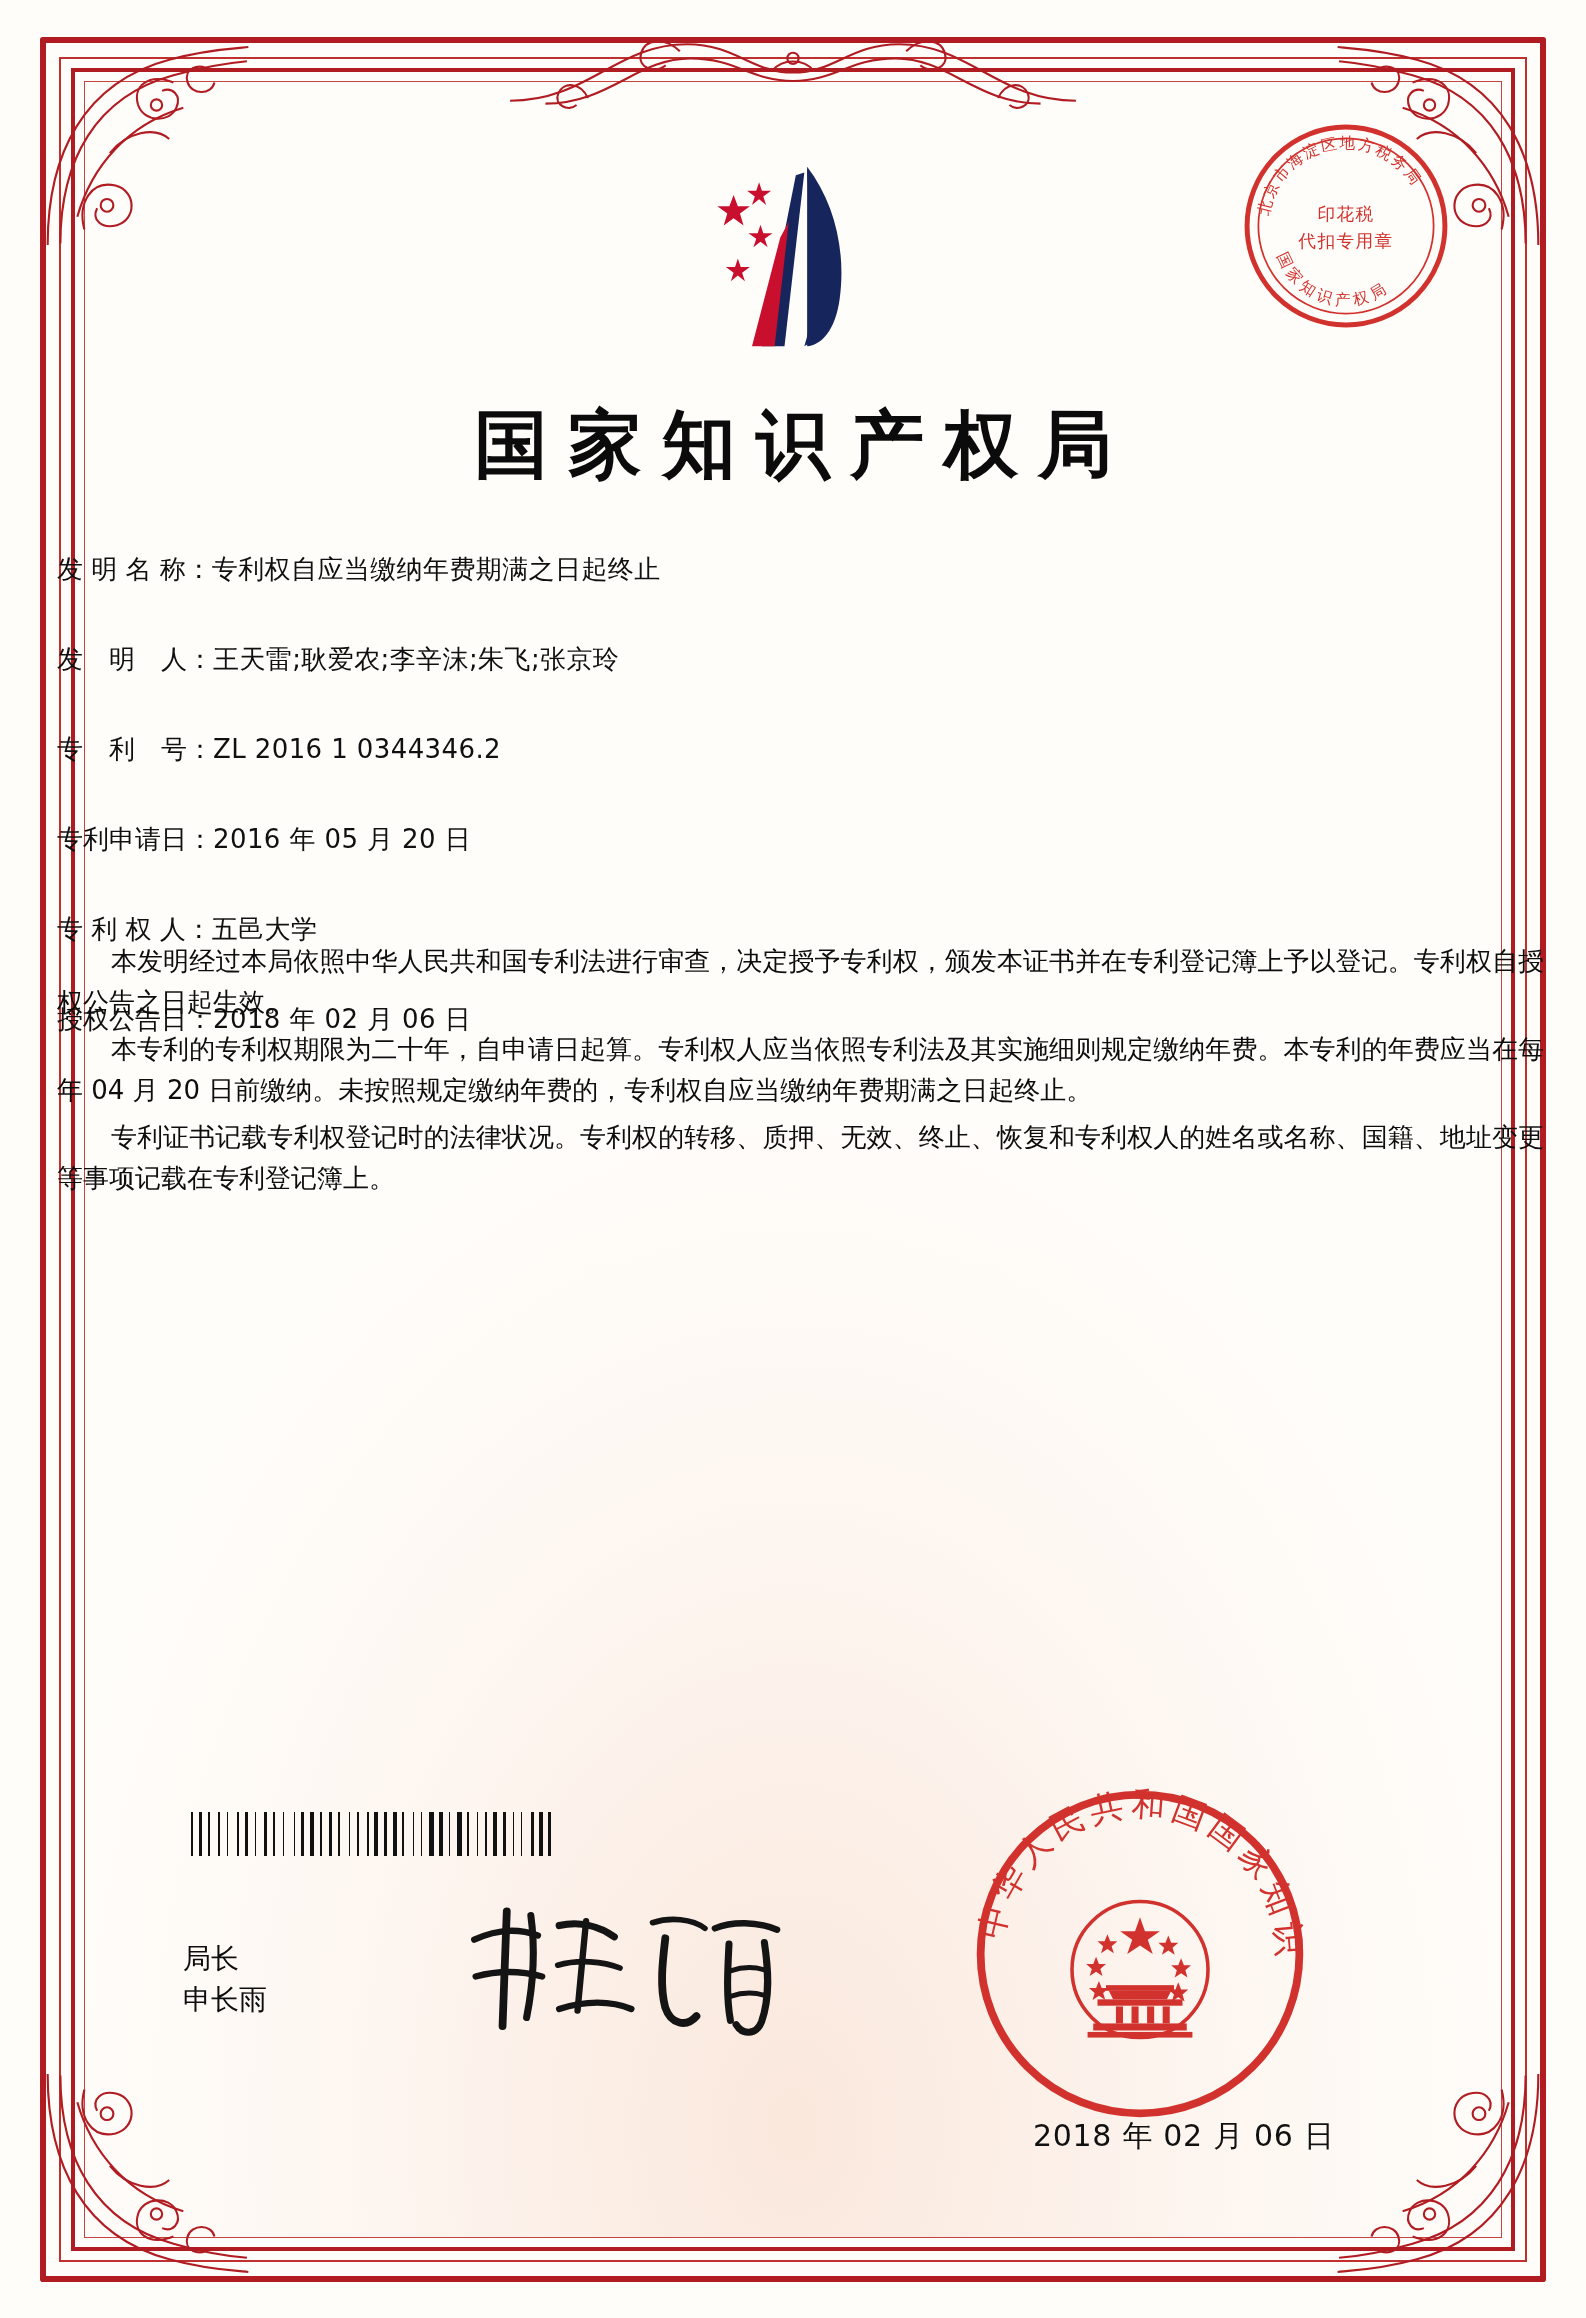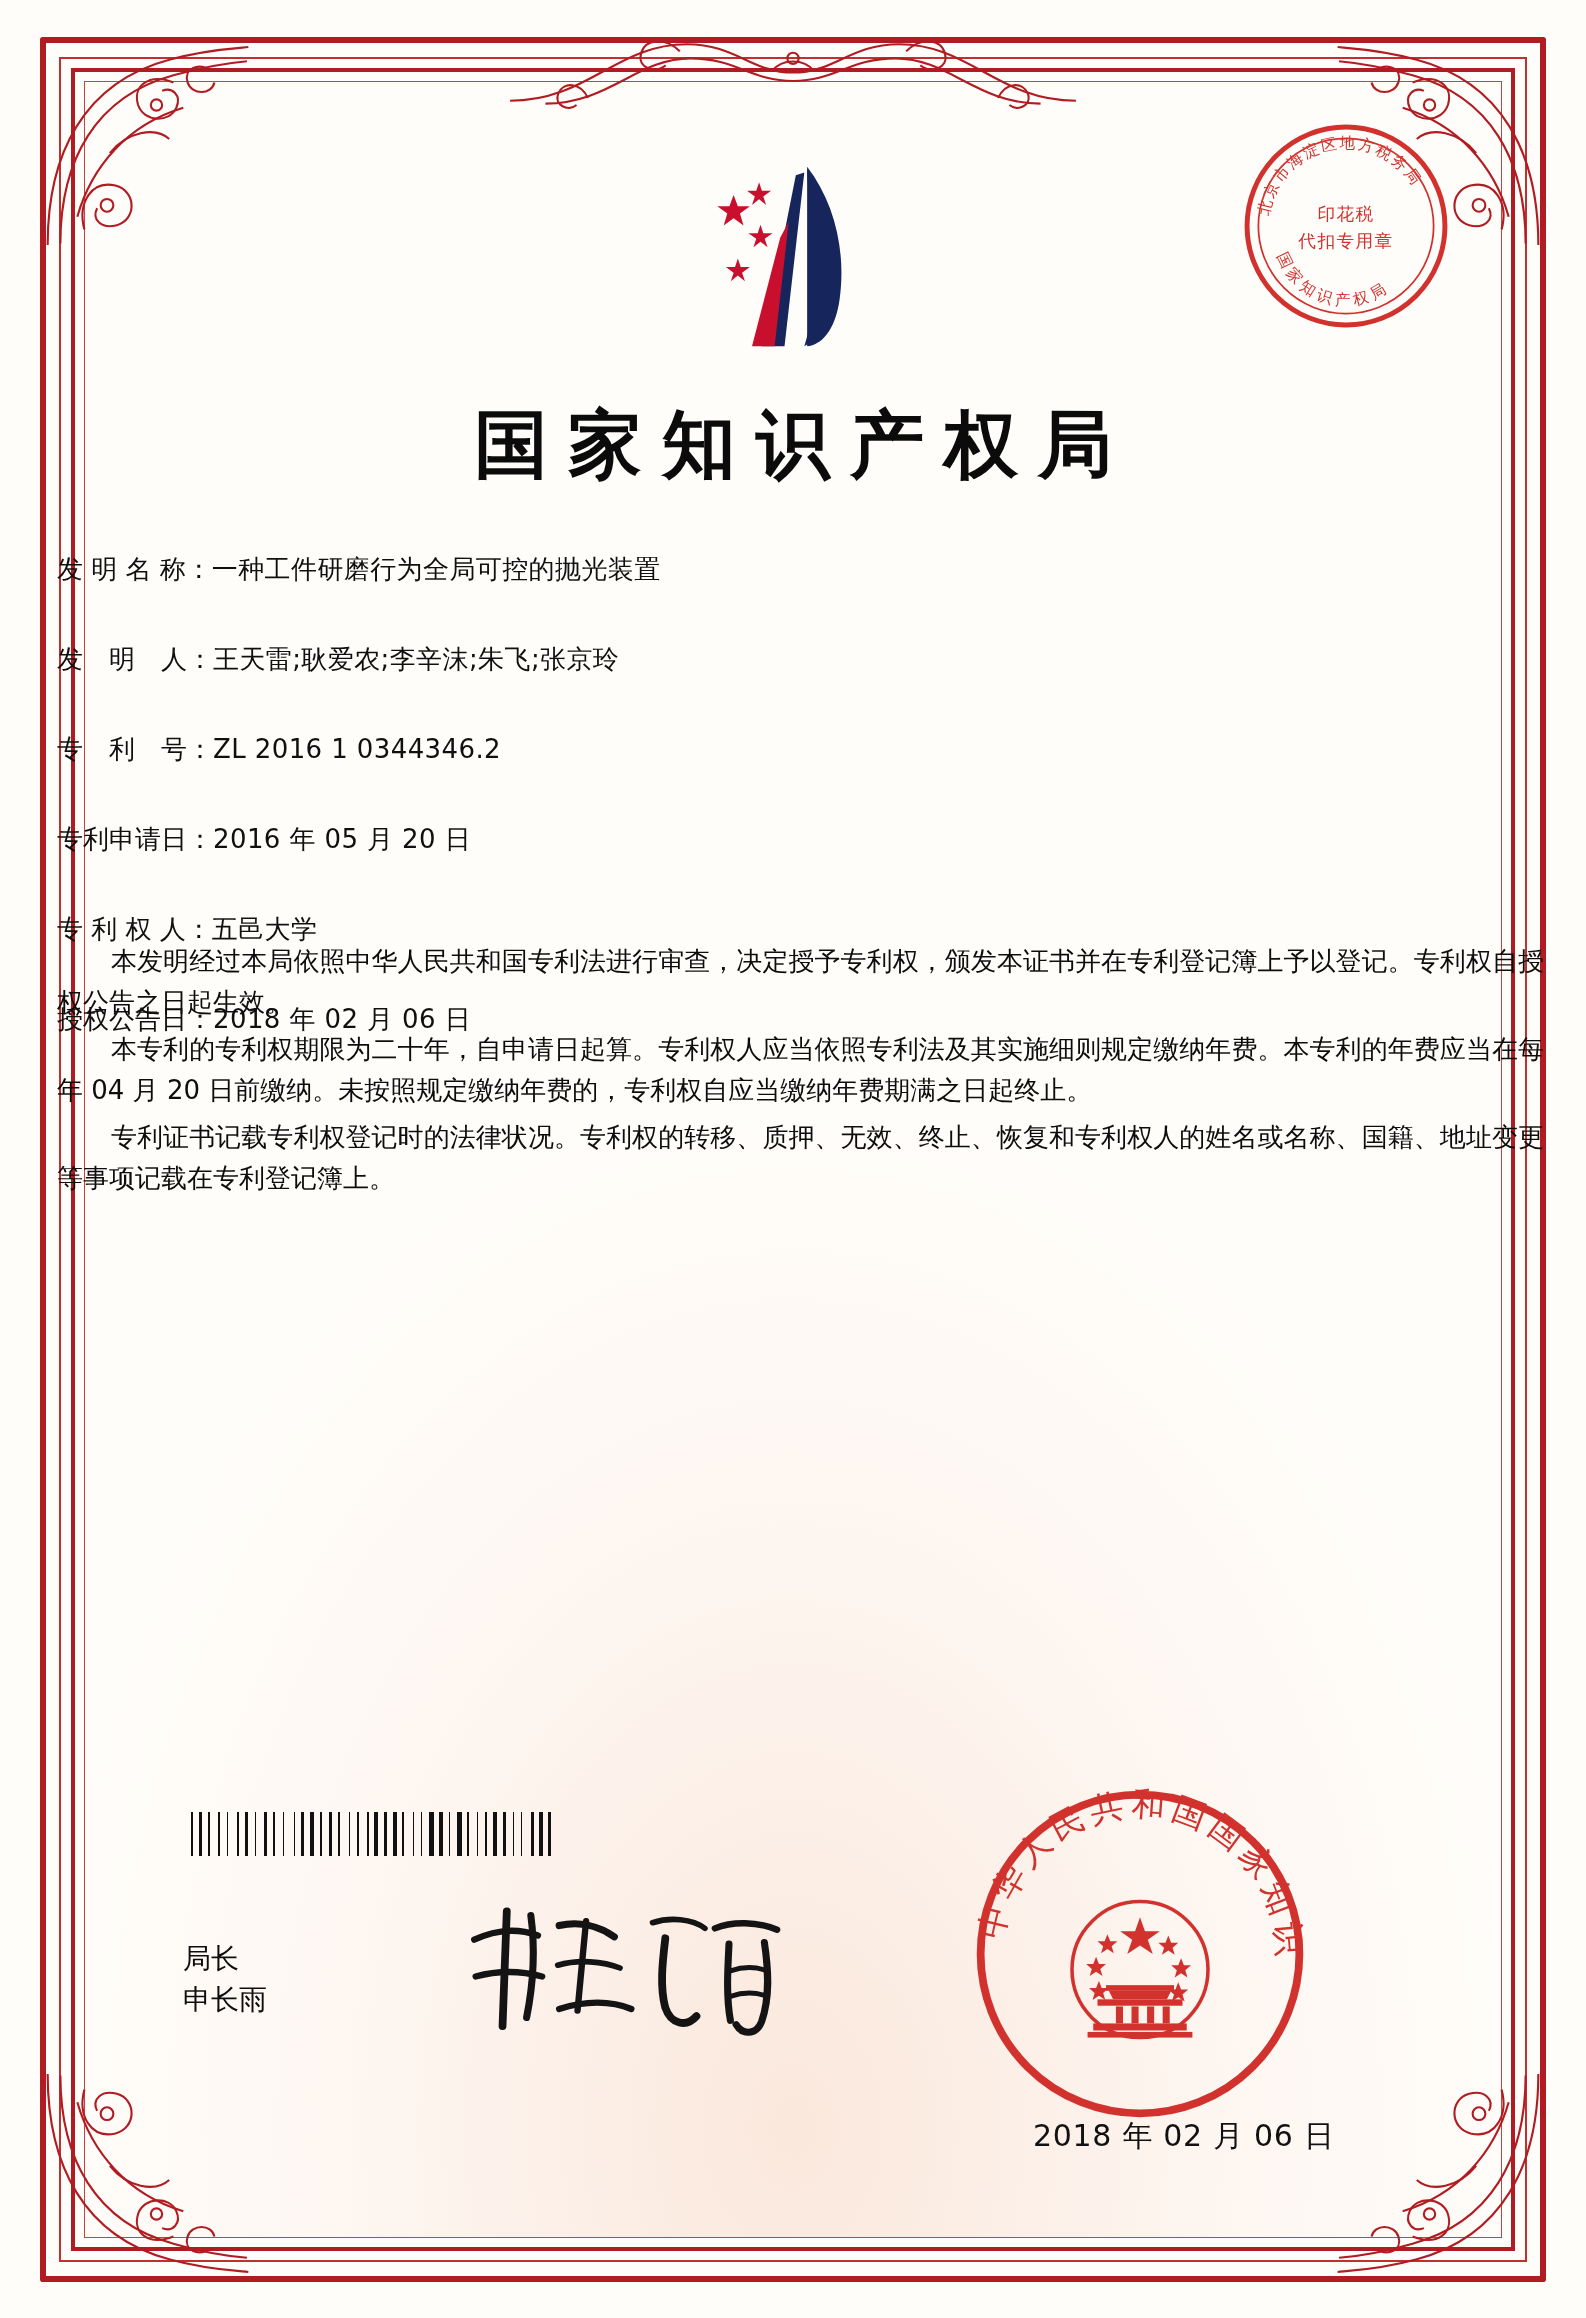--- a/index.html
+++ b/index.html
@@ -316,21 +316,21 @@
         <polygon points="84,100 88,112 101,112 90,120 94,132 84,124 74,132 78,120 67,112 80,112"></polygon>
         <polygon points="52,148 56,160 69,160 58,168 62,180 52,172 42,180 46,168 35,160 48,160"></polygon>
       </g>
     </g>
   </svg>
 
   <div class="title">国家知识产权局</div>
 
   <div class="fields">
     <div class="field-row">
-      <span class="field-label">发 明 名 称：</span><span class="field-value">一种工件研磨行为全局可控的抛光装置</span>
+      <span class="field-label">发 明 名 称：</span><span class="field-value">专利权自应当缴纳年费期满之日起终止</span>
     </div>
     <div class="field-row">
       <span class="field-label">发　明　人：</span><span class="field-value">王天雷;耿爱农;李辛沫;朱飞;张京玲</span>
     </div>
     <div class="field-row">
       <span class="field-label">专　利　号：</span><span class="field-value">ZL 2016 1 0344346.2</span>
     </div>
     <div class="field-row">
       <span class="field-label">专利申请日：</span><span class="field-value">2016 年 05 月 20 日</span>
     </div>

